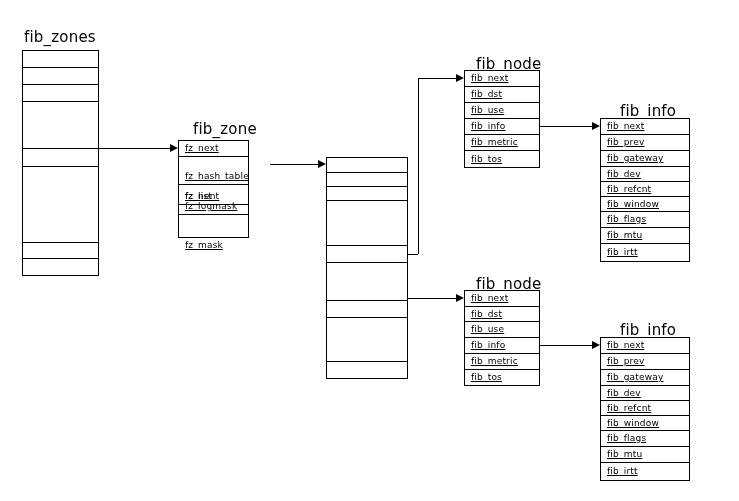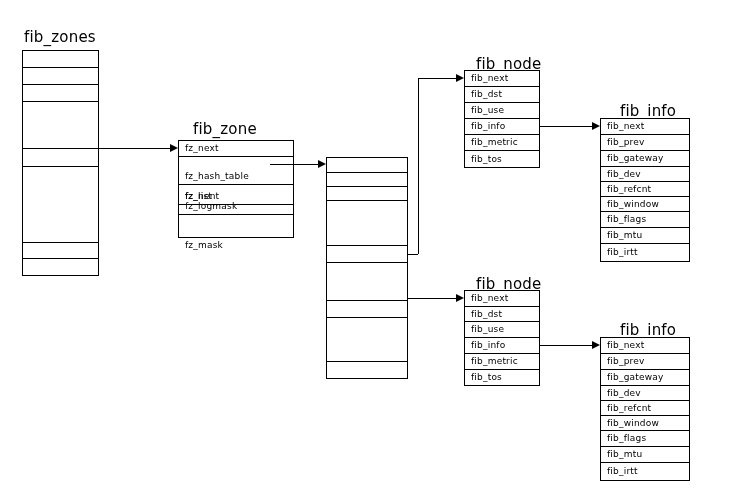--- a/index.html
+++ b/index.html
@@ -36,20 +36,21 @@
   .row.last {
     border-bottom: none;
   }
   .row .label {
     font-size: 9px;
     color: #000000;
     padding-left: 6px;
     letter-spacing: 0.2px;
     white-space: nowrap;
     line-height: 1;
+    text-decoration: underline;
   }
   .caption {
     position: absolute;
     font-size: 15px;
     color: #000000;
     white-space: nowrap;
     letter-spacing: 0.2px;
     line-height: 1;
   }
   .hline {
@@ -100,21 +101,21 @@
     <div class="row" style="top:192px; height:16px;">
       <span class="label"></span>
     </div>
     <div class="row last" style="top:208px; height:16px;">
       <span class="label"></span>
     </div>
   </div>
 
   <div class="caption" style="left:193px; top:122px;">fib_zone</div>
 
-  <div class="box" id="fib-zone-box" style="left:178px; top:140px; width:116px; height:98px;text-align:center;">
+  <div class="box" id="fib-zone-box" style="left:178px; top:140px; width:71px; height:98px;text-align:center;">
     <div class="row" style="top:0px; height:16px;">
       <span class="label">fz_next</span>
     </div>
     <div class="row" style="top:28px; height:16px;">
       <span class="label">fz_hash_table</span>
     </div>
     <div class="row" style="top:48px; height:16px;">
       <span class="label">fz_list</span>
     </div>
     <div class="row" style="top:48px; height:16px;">

